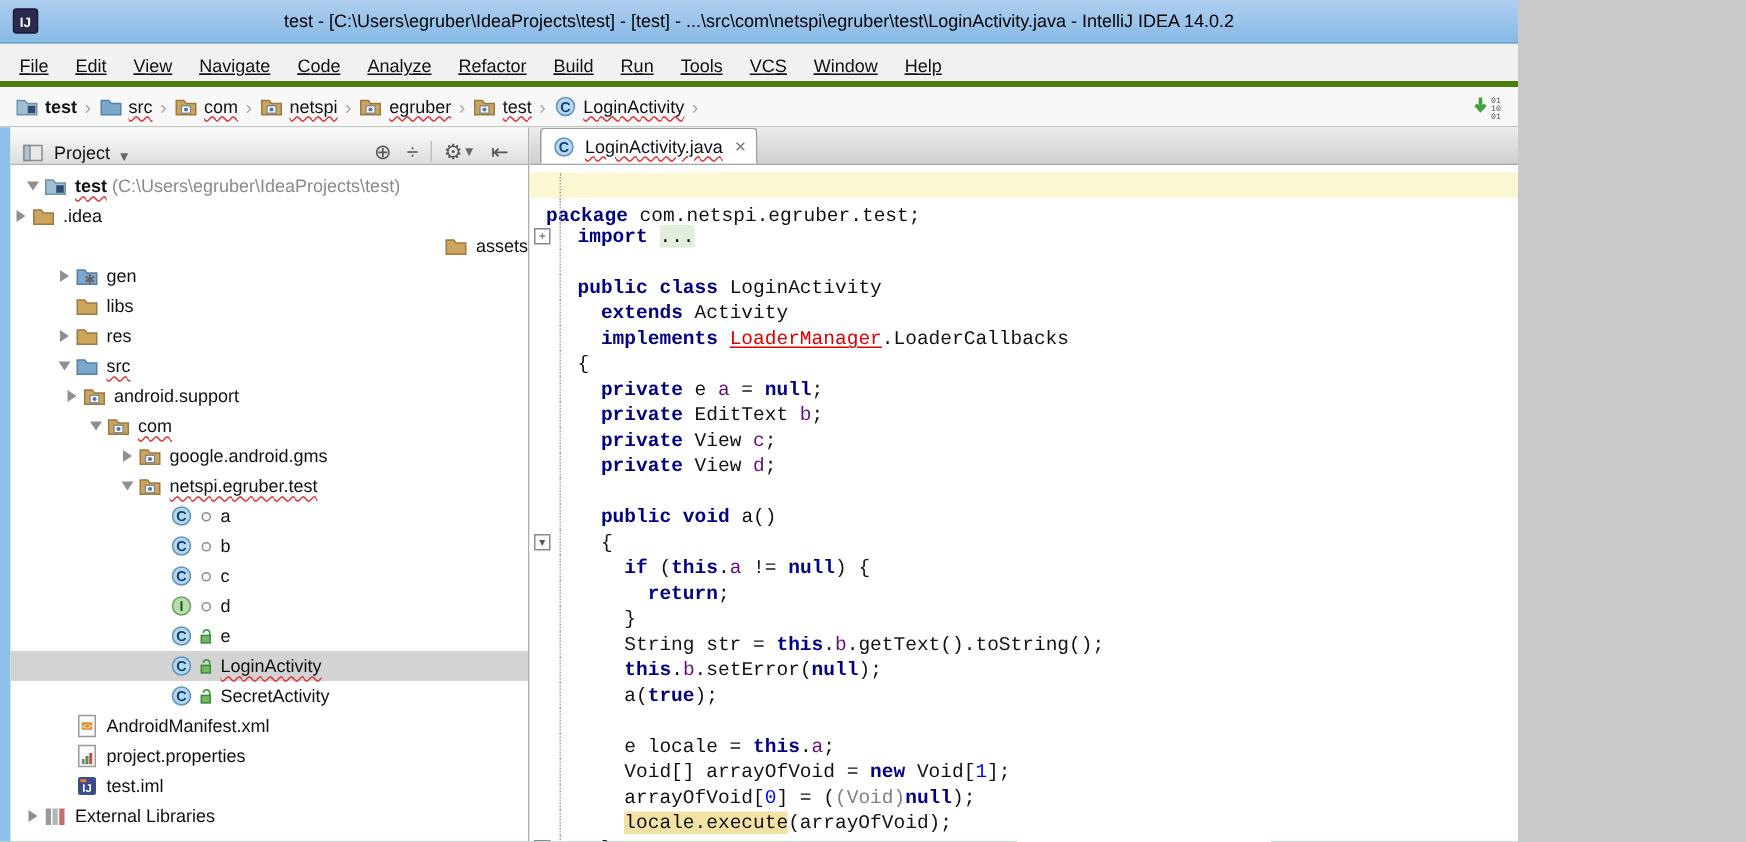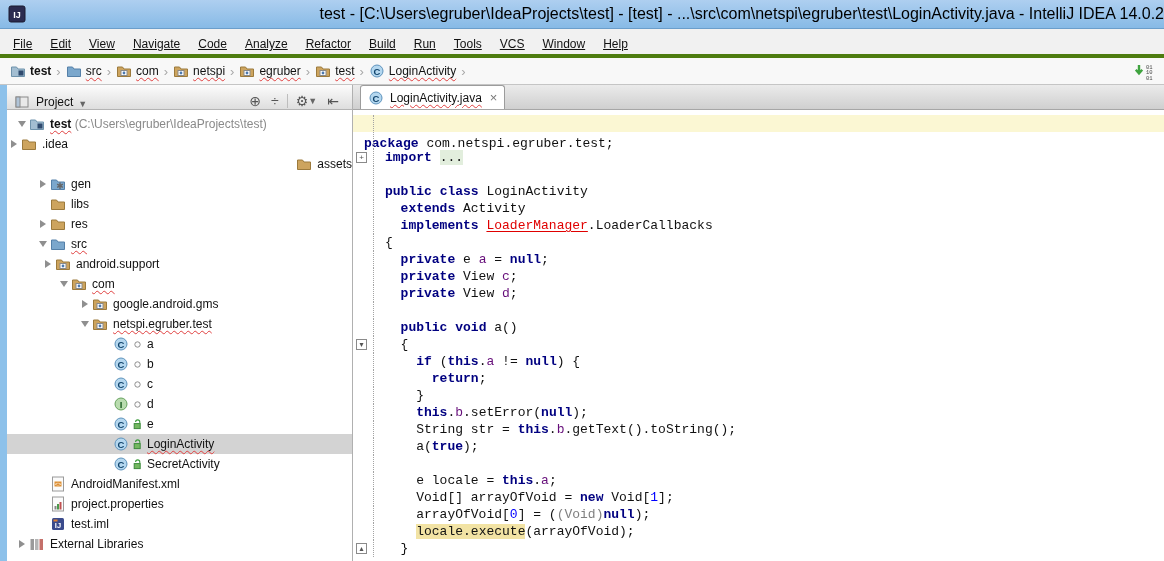--- a/index.html
+++ b/index.html
@@ -1,22 +1,22 @@
 <!DOCTYPE html>
 <html><head>
 <meta charset="utf-8">
 <style>
   html,body{margin:0;padding:0;background:#c9c9c9;}
-  .window{width:1164px;height:561px;position:relative;overflow:hidden;background:#86efac;
+  .window{width:1012px;height:561px;position:relative;overflow:hidden;background:#86efac;
           font-family:"Liberation Sans",sans-serif;font-size:12px;color:#111;}
 
   
   .titlebar{height:28px;background:linear-gradient(#aecff0,#87bae6);border-bottom:1px solid #6b9ecb;
             display:flex;align-items:center;padding:0 8px;position:relative;}
-  .title-text{position:absolute;left:0;right:0;text-align:right;font-size:16px;color:#000;}
+  .title-text{position:absolute;left:0;right:0;text-align:center;font-size:12px;color:#000;}
   .logo{display:inline-flex;z-index:1;}
 
   
   .menubar{height:25px;background:#f1f1f1;border-bottom:4px solid #4d7c0f;display:flex;align-items:flex-end;padding-left:4px;text-decoration:underline;}
   .menu-item{padding:3px 9px;cursor:default;white-space:pre;}
   .menu-item .mnemonic{text-decoration:underline;}
 
   
   .navbar{height:26px;background:#f8f8f8;border-bottom:1px solid #c5c5c5;display:flex;align-items:center;padding:0 10px;}
   .crumbs{display:flex;align-items:center;min-width:0;}
@@ -349,30 +349,31 @@
       <div class="code">
           <div class="code-line hl-line"><span class="gutter"></span><span class="line-text"><span class="tok-kw">package</span><span> com.netspi.egruber.test;</span></span></div>
           <div class="code-line"><span class="gutter"></span><span class="line-text"></span></div>
           <div class="code-line"><span class="gutter"><span class="gmark">+</span></span><span class="line-text"><span class="tok-kw">import</span><span> </span><span class="tok-fold">...</span></span></div>
           <div class="code-line"><span class="gutter"></span><span class="line-text"></span></div>
           <div class="code-line"><span class="gutter"></span><span class="line-text"><span class="tok-kw">public</span><span> </span><span class="tok-kw">class</span><span> LoginActivity</span></span></div>
           <div class="code-line"><span class="gutter"></span><span class="line-text"><span>  </span><span class="tok-kw">extends</span><span> Activity</span></span></div>
           <div class="code-line"><span class="gutter"></span><span class="line-text"><span>  </span><span class="tok-kw">implements</span><span> </span><span class="tok-err">LoaderManager</span><span>.LoaderCallbacks</span></span></div>
           <div class="code-line"><span class="gutter"></span><span class="line-text"><span>{</span></span></div>
           <div class="code-line"><span class="gutter"></span><span class="line-text"><span>  </span><span class="tok-kw">private</span><span> e </span><span class="tok-fld">a</span><span> = </span><span class="tok-kw">null</span><span>;</span></span></div>
+          <div class="code-line"><span class="gutter"></span><span class="line-text"><span>  </span><span class="tok-kw">private</span><span> EditText </span><span class="tok-fld">b</span><span>;</span></span></div>
           <div class="code-line"><span class="gutter"></span><span class="line-text"><span>  </span><span class="tok-kw">private</span><span> View </span><span class="tok-fld">c</span><span>;</span></span></div>
           <div class="code-line"><span class="gutter"></span><span class="line-text"><span>  </span><span class="tok-kw">private</span><span> View </span><span class="tok-fld">d</span><span>;</span></span></div>
           <div class="code-line"><span class="gutter"></span><span class="line-text"></span></div>
           <div class="code-line"><span class="gutter"></span><span class="line-text"><span>  </span><span class="tok-kw">public</span><span> </span><span class="tok-kw">void</span><span> a()</span></span></div>
           <div class="code-line"><span class="gutter"><span class="gmark">▾</span></span><span class="line-text"><span>  {</span></span></div>
           <div class="code-line"><span class="gutter"></span><span class="line-text"><span>    </span><span class="tok-kw">if</span><span> (</span><span class="tok-kw">this</span><span>.</span><span class="tok-fld">a</span><span> != </span><span class="tok-kw">null</span><span>) {</span></span></div>
           <div class="code-line"><span class="gutter"></span><span class="line-text"><span>      </span><span class="tok-kw">return</span><span>;</span></span></div>
           <div class="code-line"><span class="gutter"></span><span class="line-text"><span>    }</span></span></div>
+          <div class="code-line"><span class="gutter"></span><span class="line-text"><span>    String str = </span><span class="tok-kw">this</span><span>.</span><span class="tok-fld">b</span><span>.getText().toString();</span></span></div>
           <div class="code-line"><span class="gutter"></span><span class="line-text"><span>    </span><span class="tok-kw">this</span><span>.</span><span class="tok-fld">b</span><span>.setError(</span><span class="tok-kw">null</span><span>);</span></span></div>
-          <div class="code-line"><span class="gutter"></span><span class="line-text"><span>    String str = </span><span class="tok-kw">this</span><span>.</span><span class="tok-fld">b</span><span>.getText().toString();</span></span></div>
           <div class="code-line"><span class="gutter"></span><span class="line-text"><span>    a(</span><span class="tok-kw">true</span><span>);</span></span></div>
           <div class="code-line"><span class="gutter"></span></div>
           <div class="code-line"><span class="gutter"></span><span class="line-text"><span>    e locale = </span><span class="tok-kw">this</span><span>.</span><span class="tok-fld">a</span><span>;</span></span></div>
           <div class="code-line"><span class="gutter"></span><span class="line-text"><span>    Void[] arrayOfVoid = </span><span class="tok-kw">new</span><span> Void[</span><span class="tok-num">1</span><span>];</span></span></div>
           <div class="code-line"><span class="gutter"></span><span class="line-text"><span>    arrayOfVoid[</span><span class="tok-num">0</span><span>] = (</span><span class="tok-gr">(Void)</span><span class="tok-kw">null</span><span>);</span></span></div>
           <div class="code-line"><span class="gutter"></span><span class="line-text"><span>    </span><span class="tok-hl">locale.execute</span><span>(arrayOfVoid);</span></span></div>
           <div class="code-line"><span class="gutter"><span class="gmark">▴</span></span><span class="line-text"><span>  }</span></span></div>
         </div>
     </div>
   </div>

